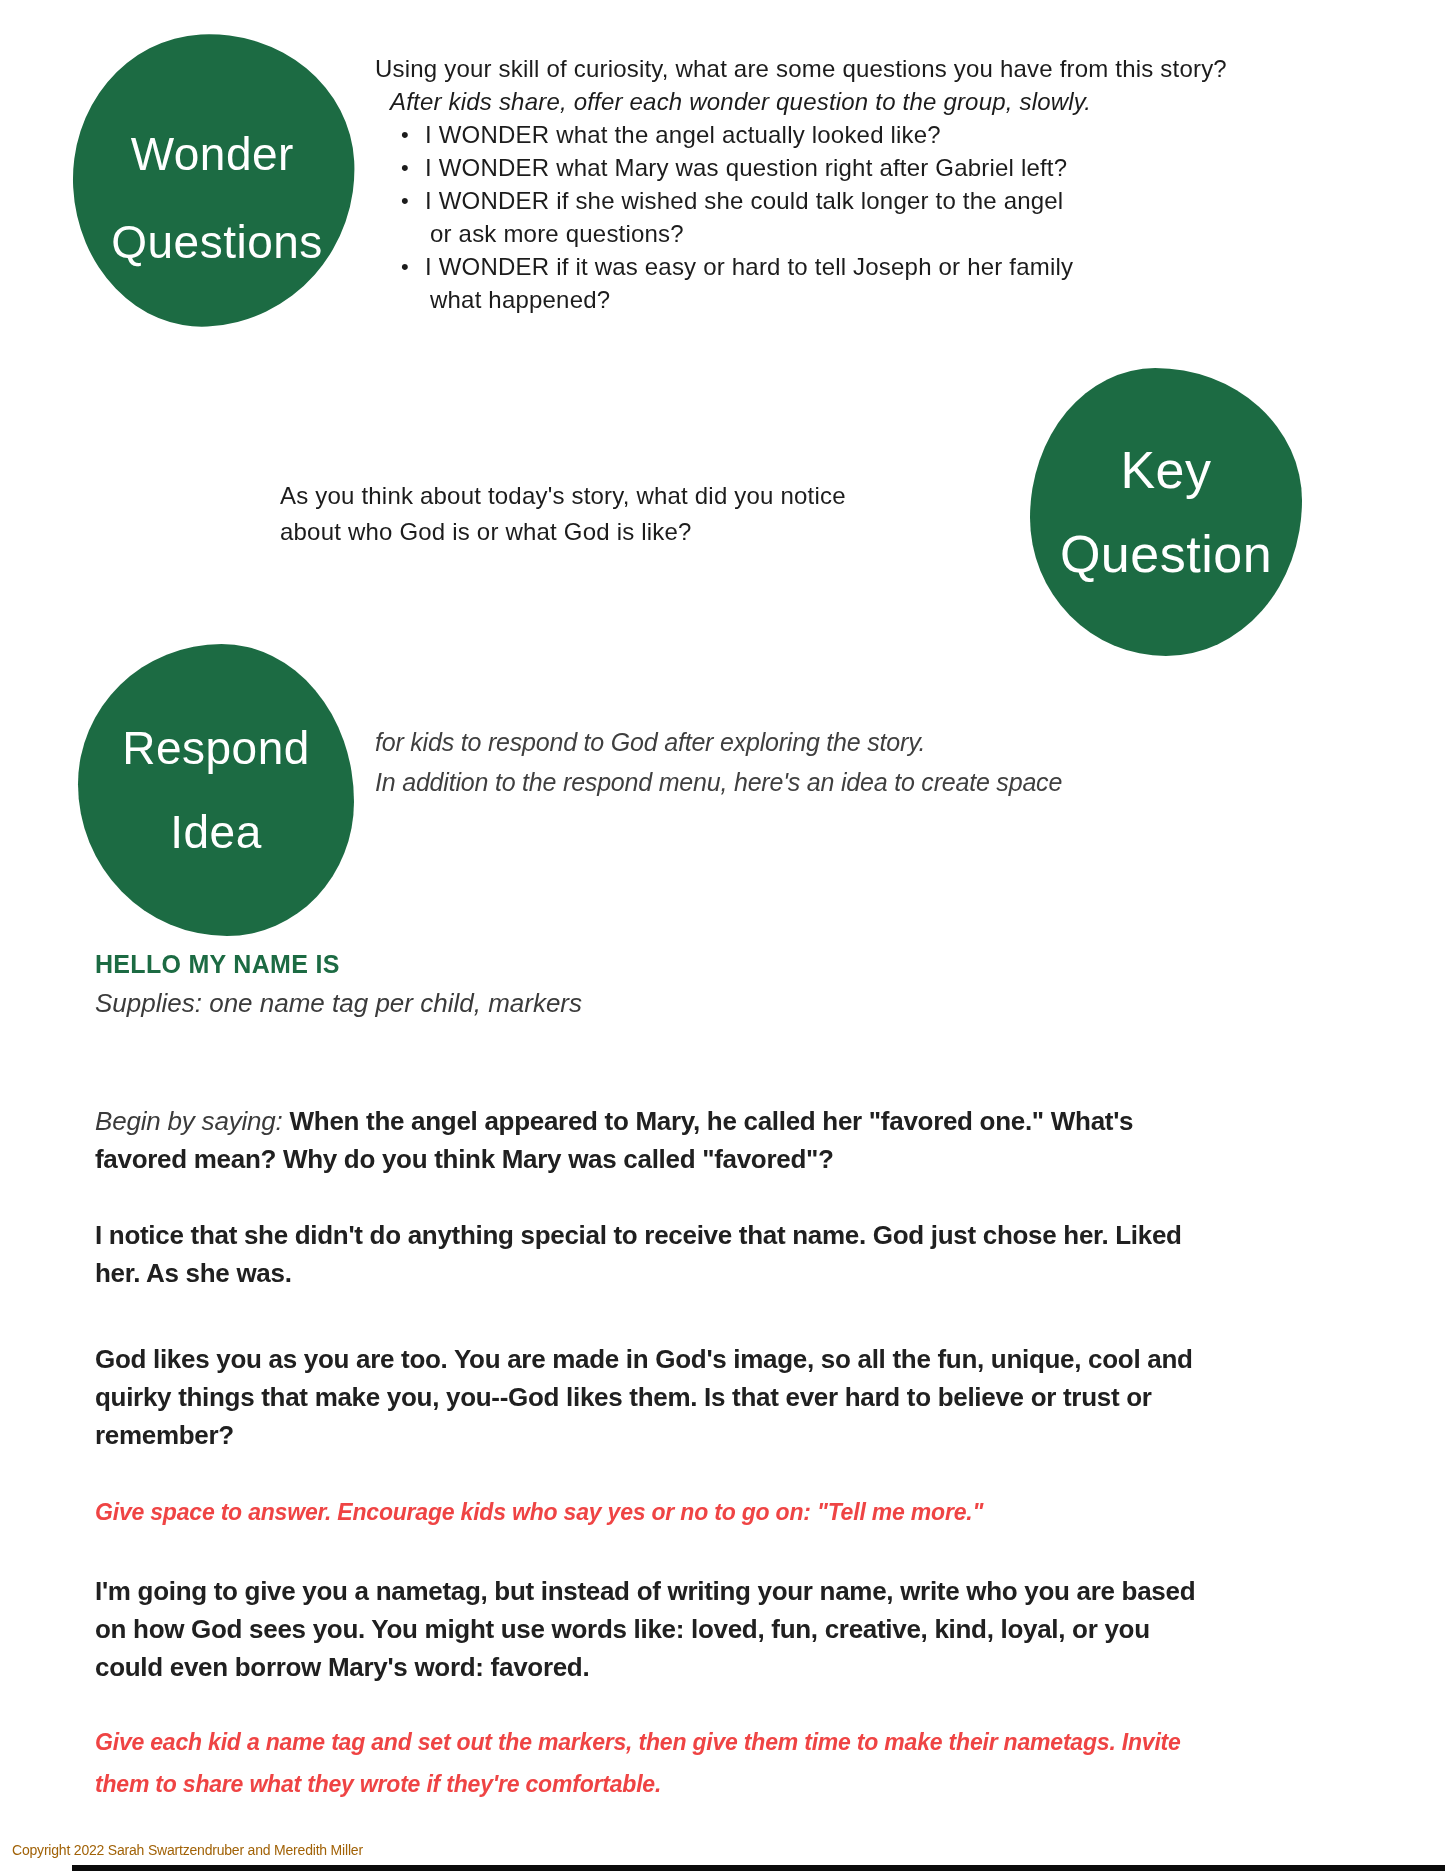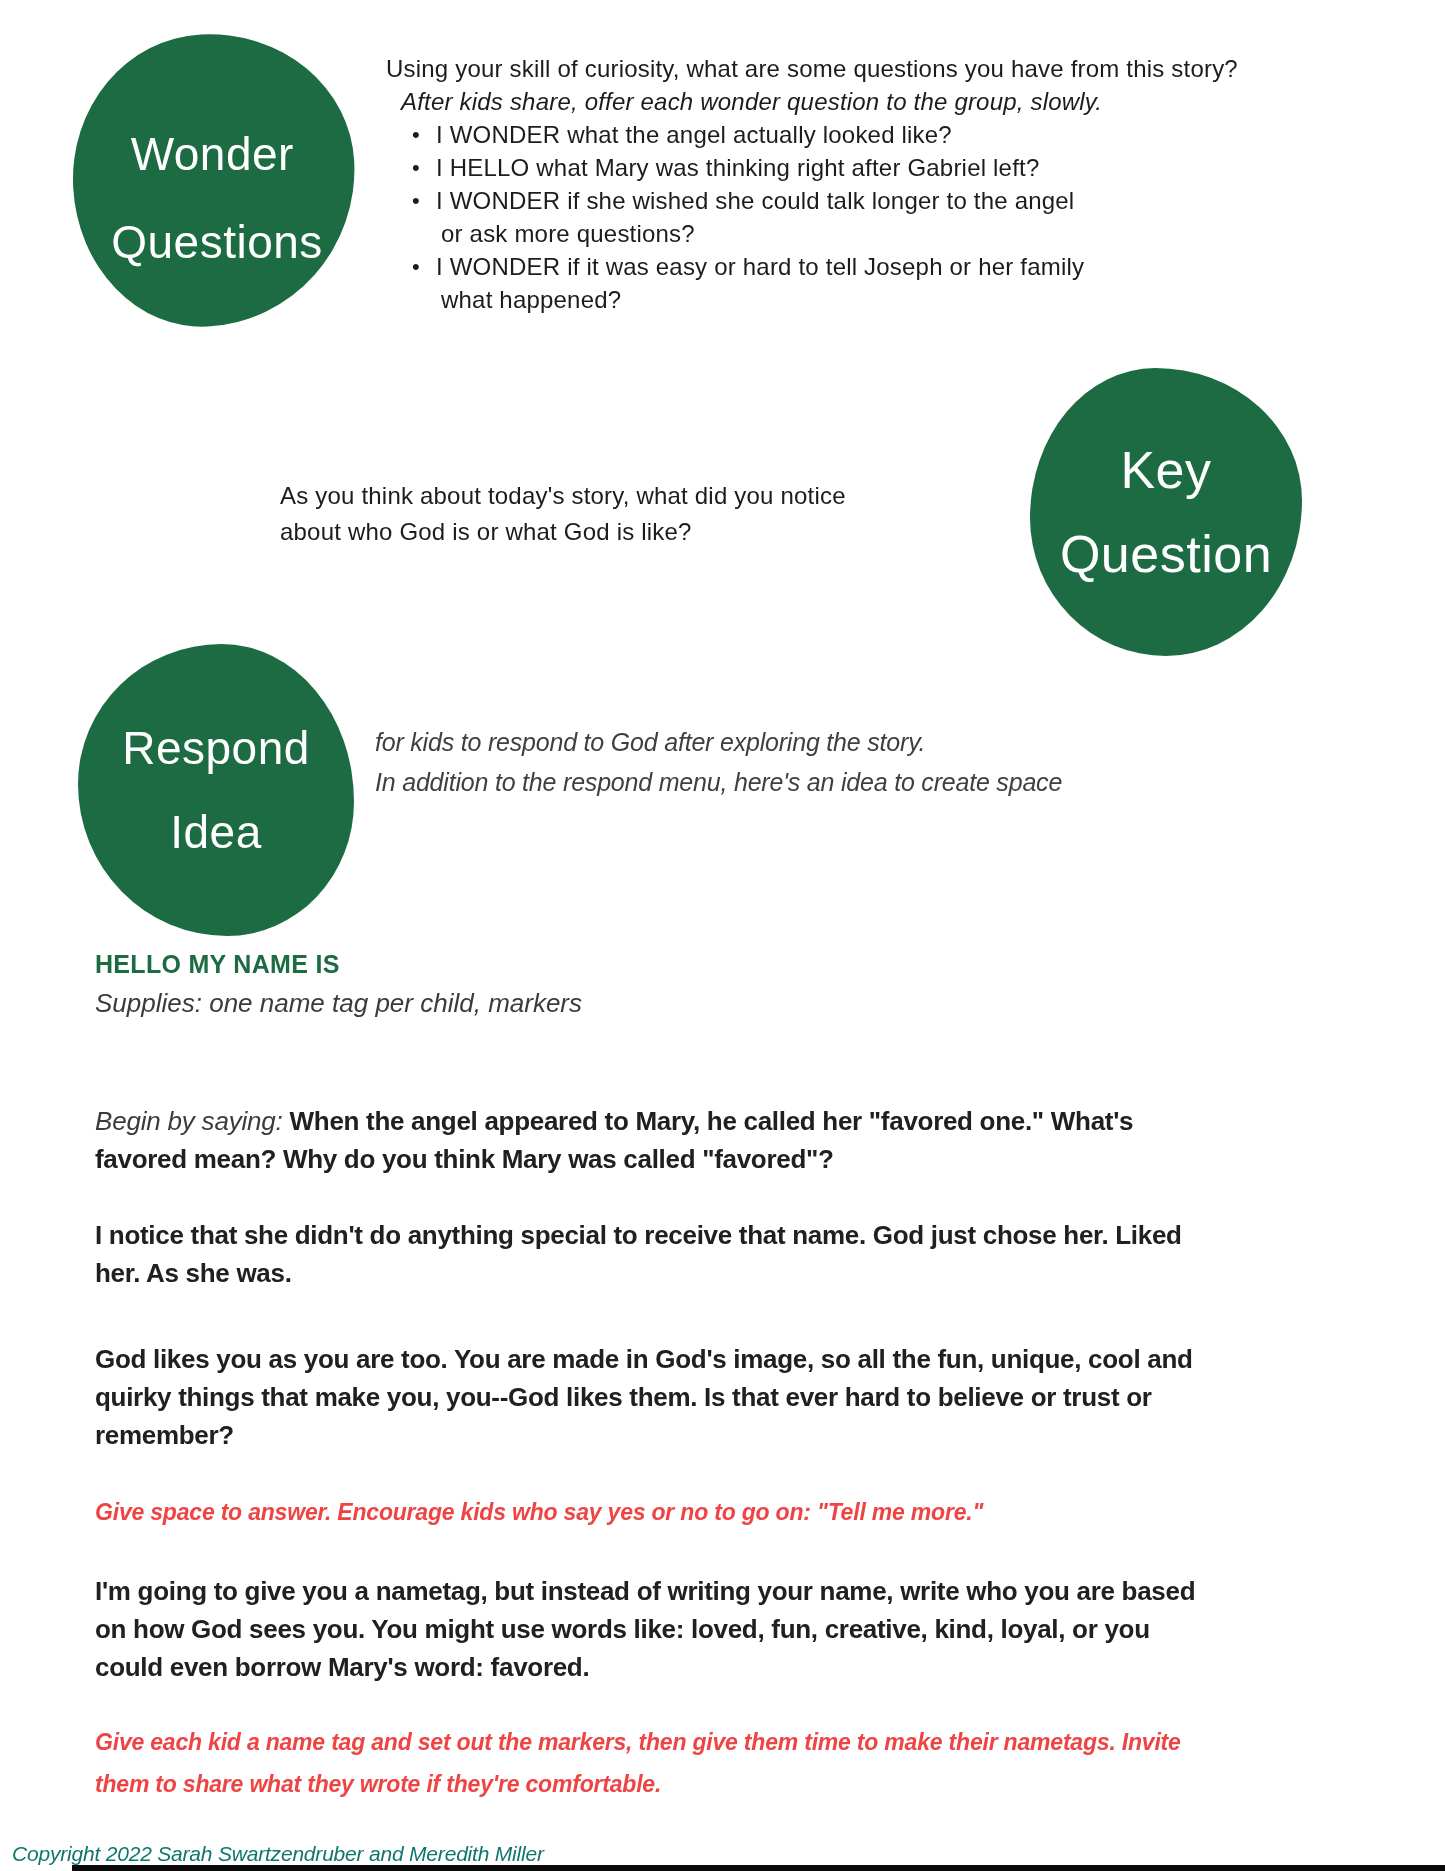--- a/index.html
+++ b/index.html
@@ -39,21 +39,21 @@
   }
   .badge.key .bl{font-size:52px;line-height:84px;}
   .badge.respond{
     left:78px;top:644px;width:276px;height:292px;
     border-radius:52% 48% 46% 54% / 48% 54% 46% 52%;
   }
   .badge.respond .bl{line-height:84px;}
   
   .wonder-text{
     position:absolute;left:375px;top:52px;width:990px;
-    font-size:24px;line-height:33px;letter-spacing:0.2px;margin-left:11px;
+    font-size:24px;line-height:33px;letter-spacing:0.2px;
   }
   .wonder-text .intro{white-space:nowrap;}
   .wonder-text .instruction{
     font-style:italic;margin-left:15px;white-space:nowrap;
   }
   .bullets{list-style:none;margin:0;padding:0;}
   .bullets li{position:relative;padding-left:50px;}
   .bullets li::before{
     content:"\2022";
     position:absolute;left:26px;top:0;
@@ -101,21 +101,21 @@
   .leader-note{
     font-style:italic;font-weight:bold;
     font-size:23px;line-height:42px;color:#ef4444;
     letter-spacing:-0.2px;
   }
   .p4{top:1468px;}
   .p6{top:1698px;}
   
   .copyright{
     position:absolute;left:12px;top:1842px;
-    font-style:italic;font-size:21px;color:#0f766e;
+    font-size:14px;color:#a16207;
     letter-spacing:-0.2px;white-space:nowrap;
   }
   .page-edge-bar{
     position:absolute;left:72px;top:1865px;
     width:1373px;height:6px;background:#0b0b0b;
   }
 </style>
 </head>
 <body>
 
@@ -128,21 +128,21 @@
 
   <div class="wonder-text">
     <div class="intro">Using your skill of curiosity, what are some questions you have from this story?</div>
     <div class="instruction">After kids share, offer each wonder question to the group, slowly.</div>
     <ul class="bullets">
       <li>
         <div class="l1">I WONDER what the angel actually looked like?</div>
 
       </li>
       <li>
-        <div class="l1">I HELLO what Mary was thinking right after Gabriel left?</div>
+        <div class="l1">I WONDER what Mary was question right after Gabriel left?</div>
 
       </li>
       <li>
         <div class="l1">I WONDER if she wished she could talk longer to the angel</div>
         <div class="l2">or ask more questions?</div>
       </li>
       <li>
         <div class="l1">I WONDER if it was easy or hard to tell Joseph or her family</div>
         <div class="l2">what happened?</div>
       </li>

